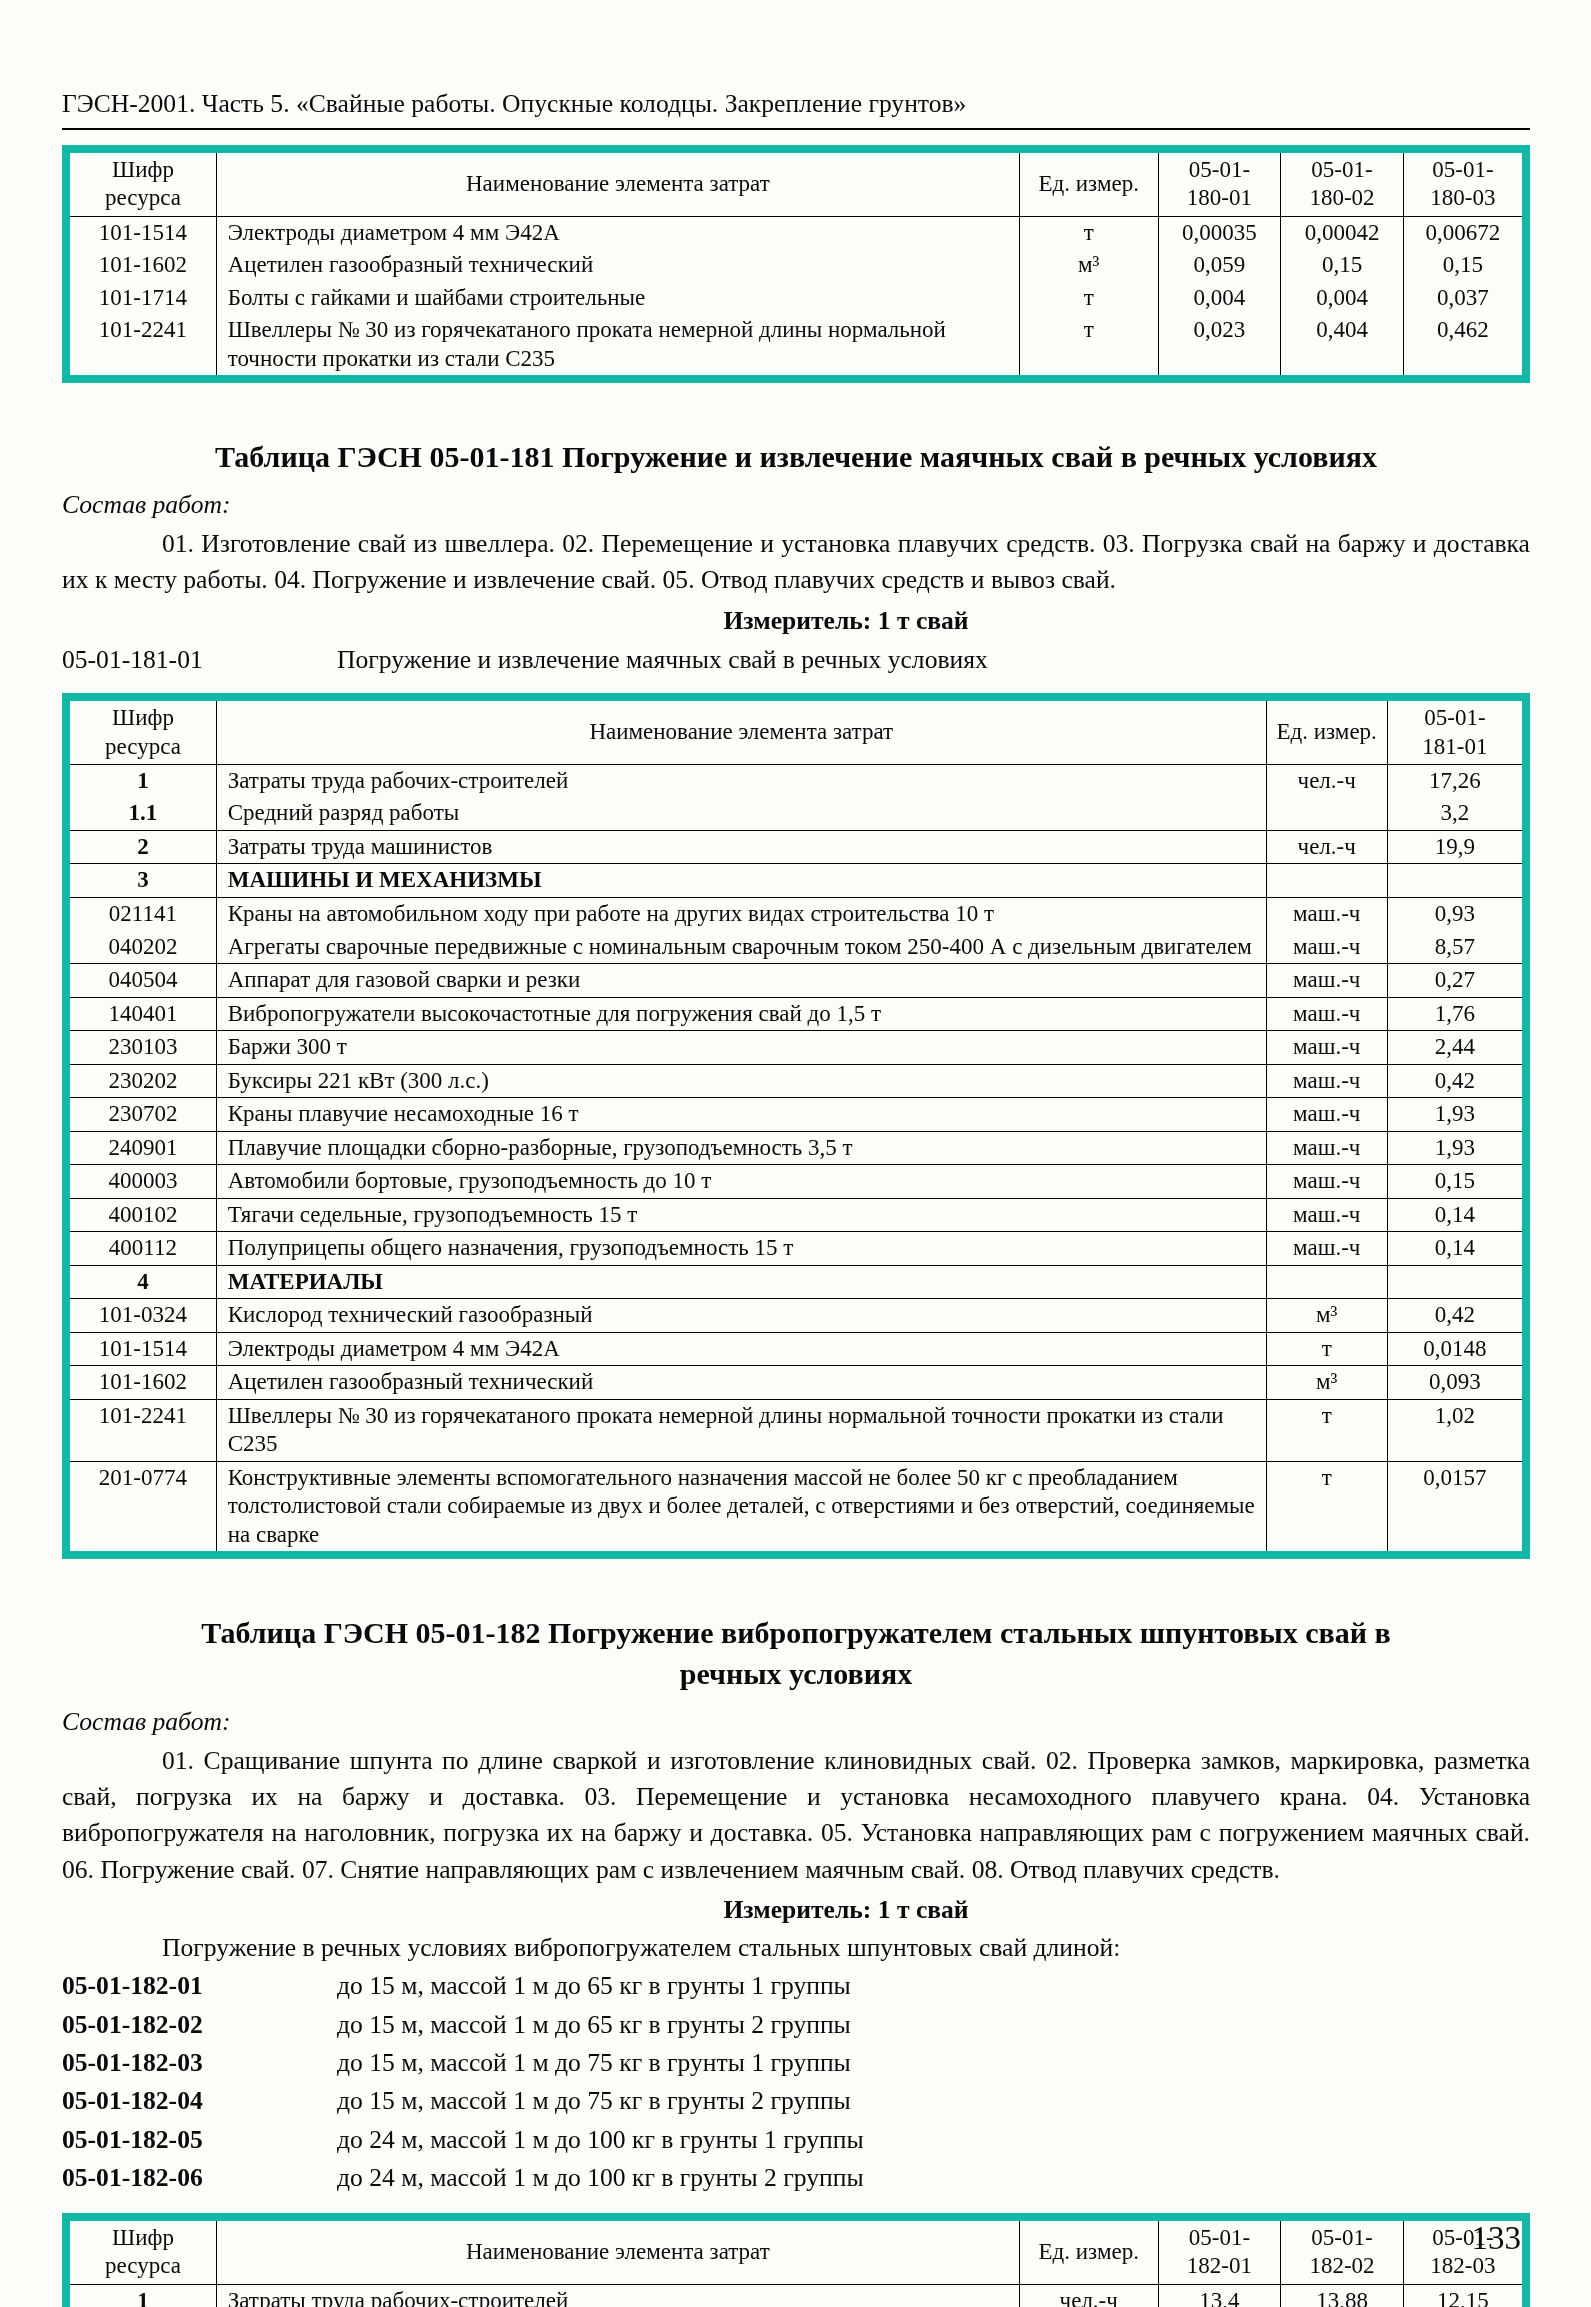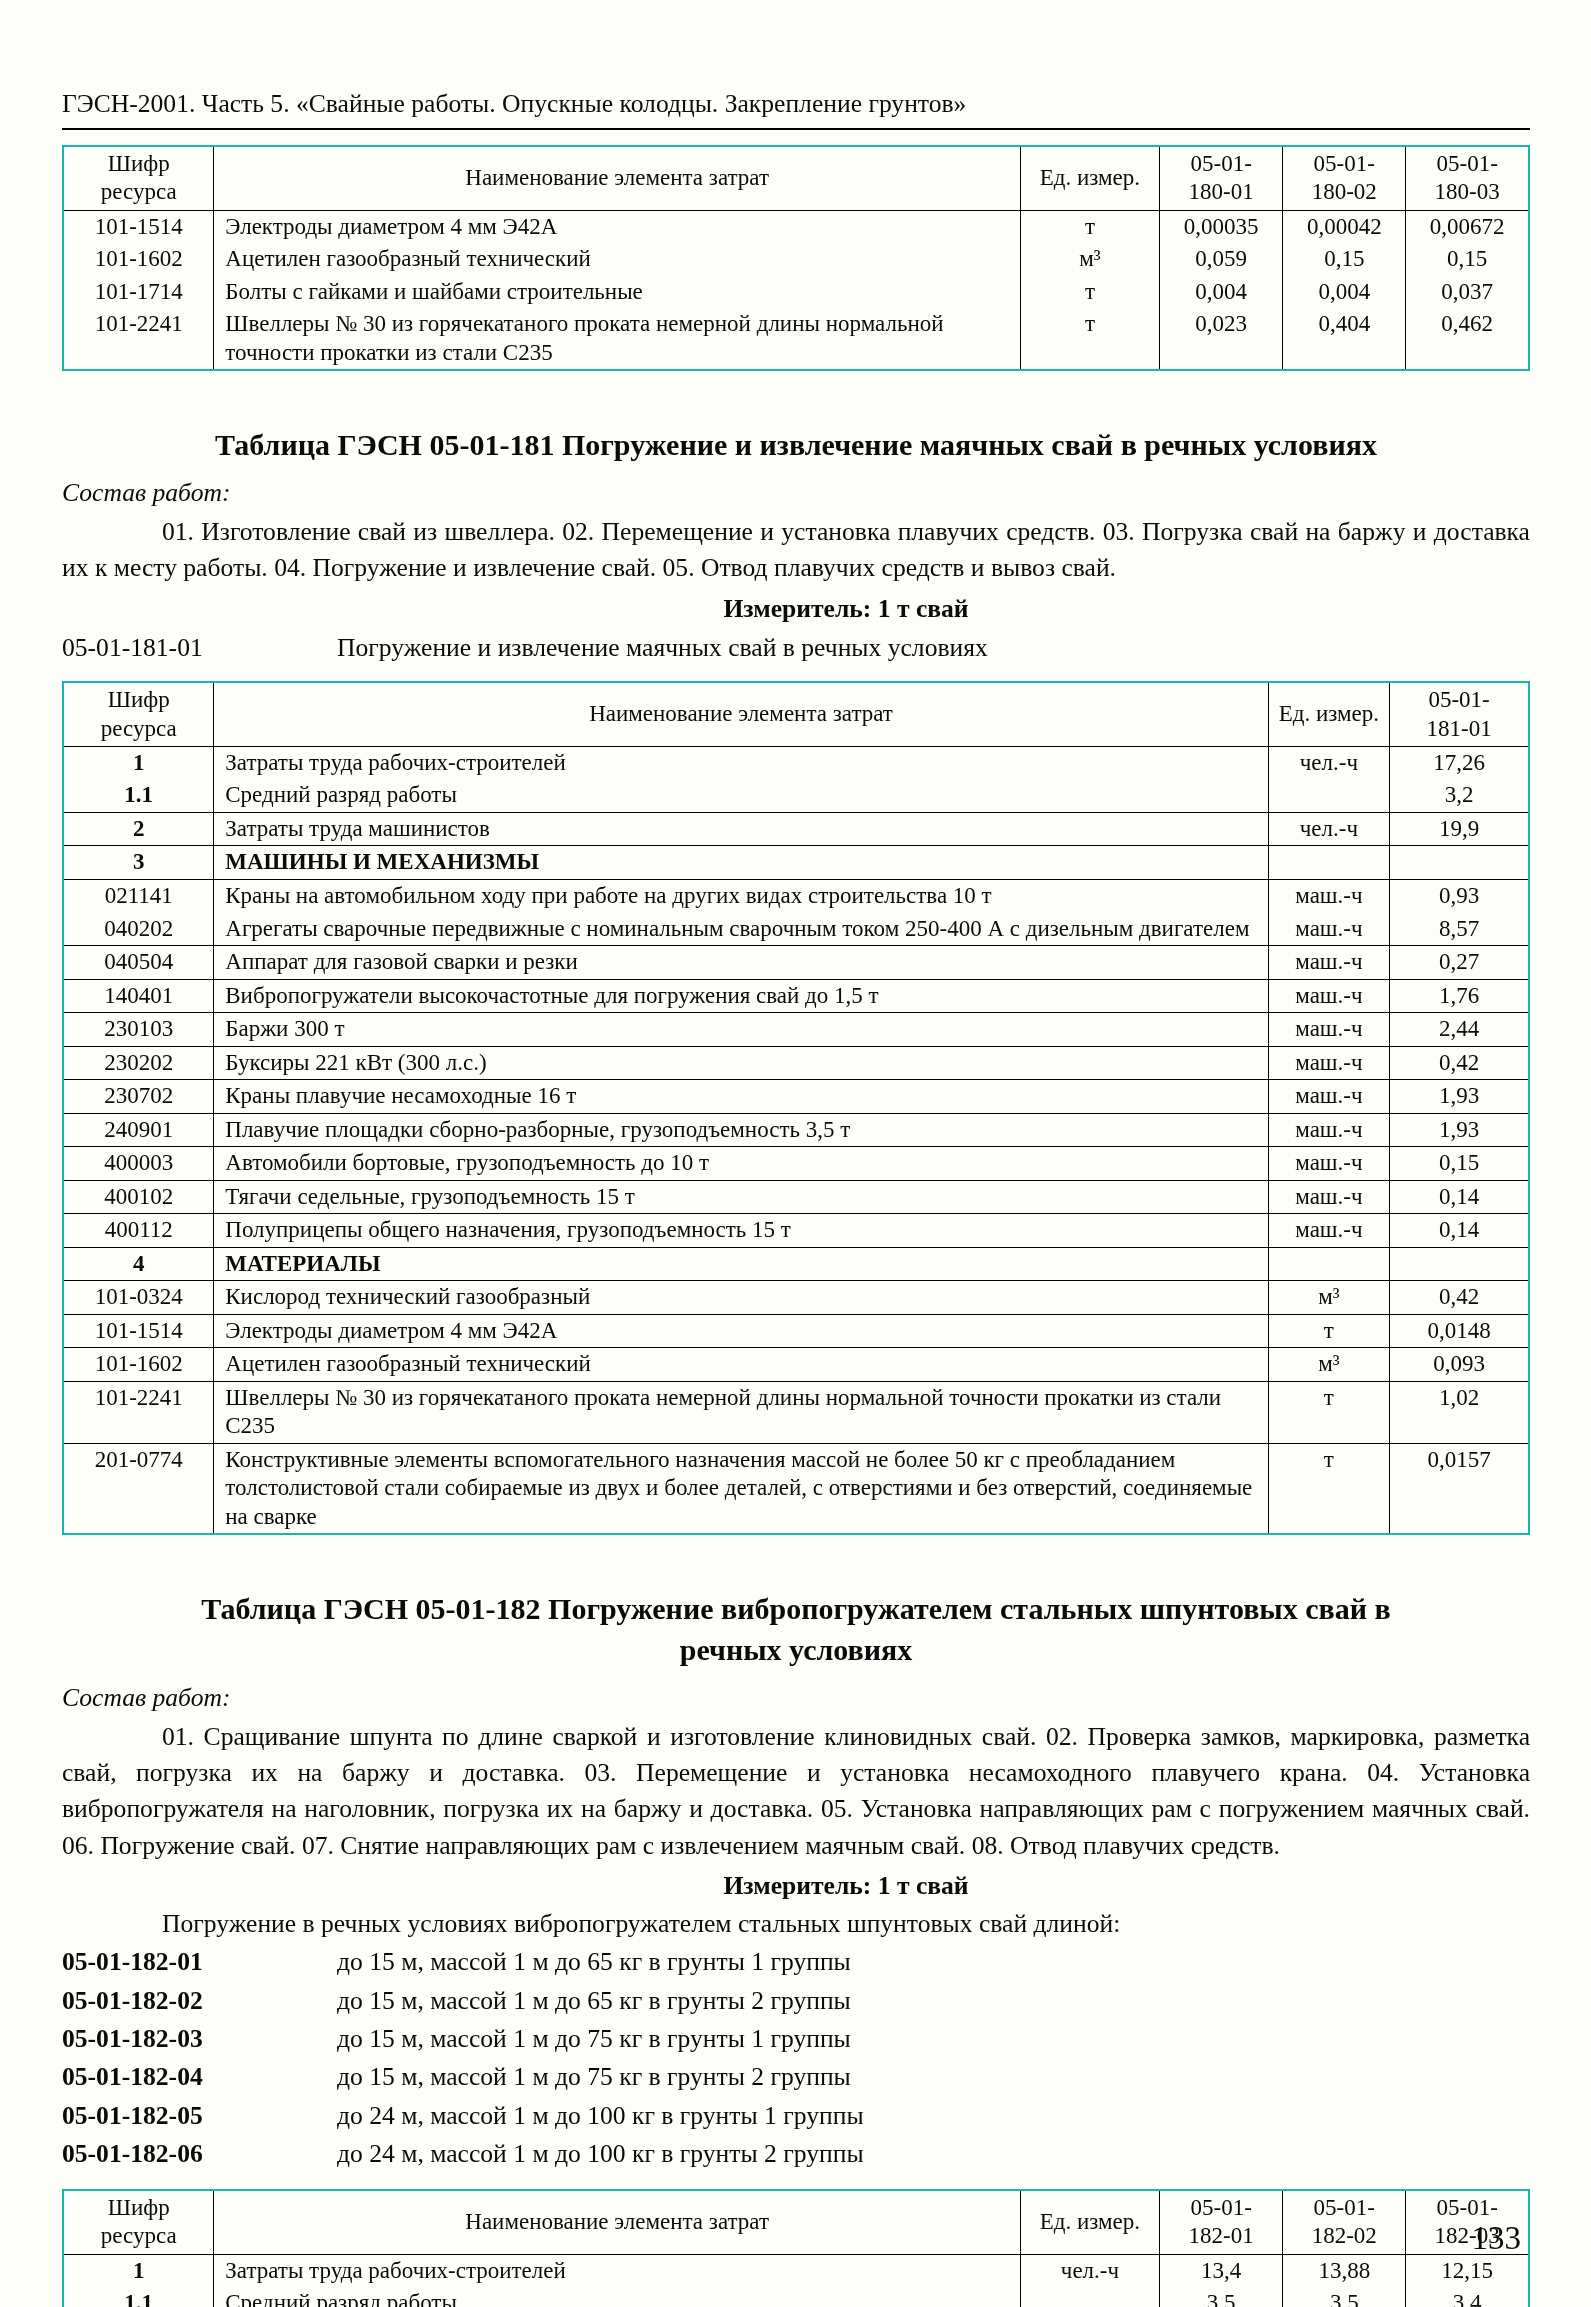--- a/index.html
+++ b/index.html
@@ -11,21 +11,21 @@
     font-size: 25.6px; line-height: 1.42;
     position: relative; overflow: hidden;
   }
   .page { padding: 89px 61px 0 62px; }
 
   .running-header { text-align: left; padding-right: 4px; font-size: 25.6px; line-height: 1.2; }
   .header-rule { border-bottom: 2.7px solid #000; margin-top: 8px; }
 
   table.res-table {
     width: 100%; border-collapse: collapse; table-layout: fixed;
-    border: 2px solid #14b8a6; font-size: 23px; line-height: 1.24;
+    border: 8px solid #14b8a6; font-size: 23px; line-height: 1.24;
     margin-top: 15px;
   }
   .res-table th, .res-table td {
     border-left: 1.3px solid #000;
     padding: 2px 6.7px; vertical-align: top; overflow: hidden;
   }
   .res-table th:first-child, .res-table td:first-child { border-left: none; }
   .res-table thead th {
     border-bottom: 1.3px solid #000; font-weight: normal;
     text-align: center; vertical-align: middle; white-space: pre-line;

